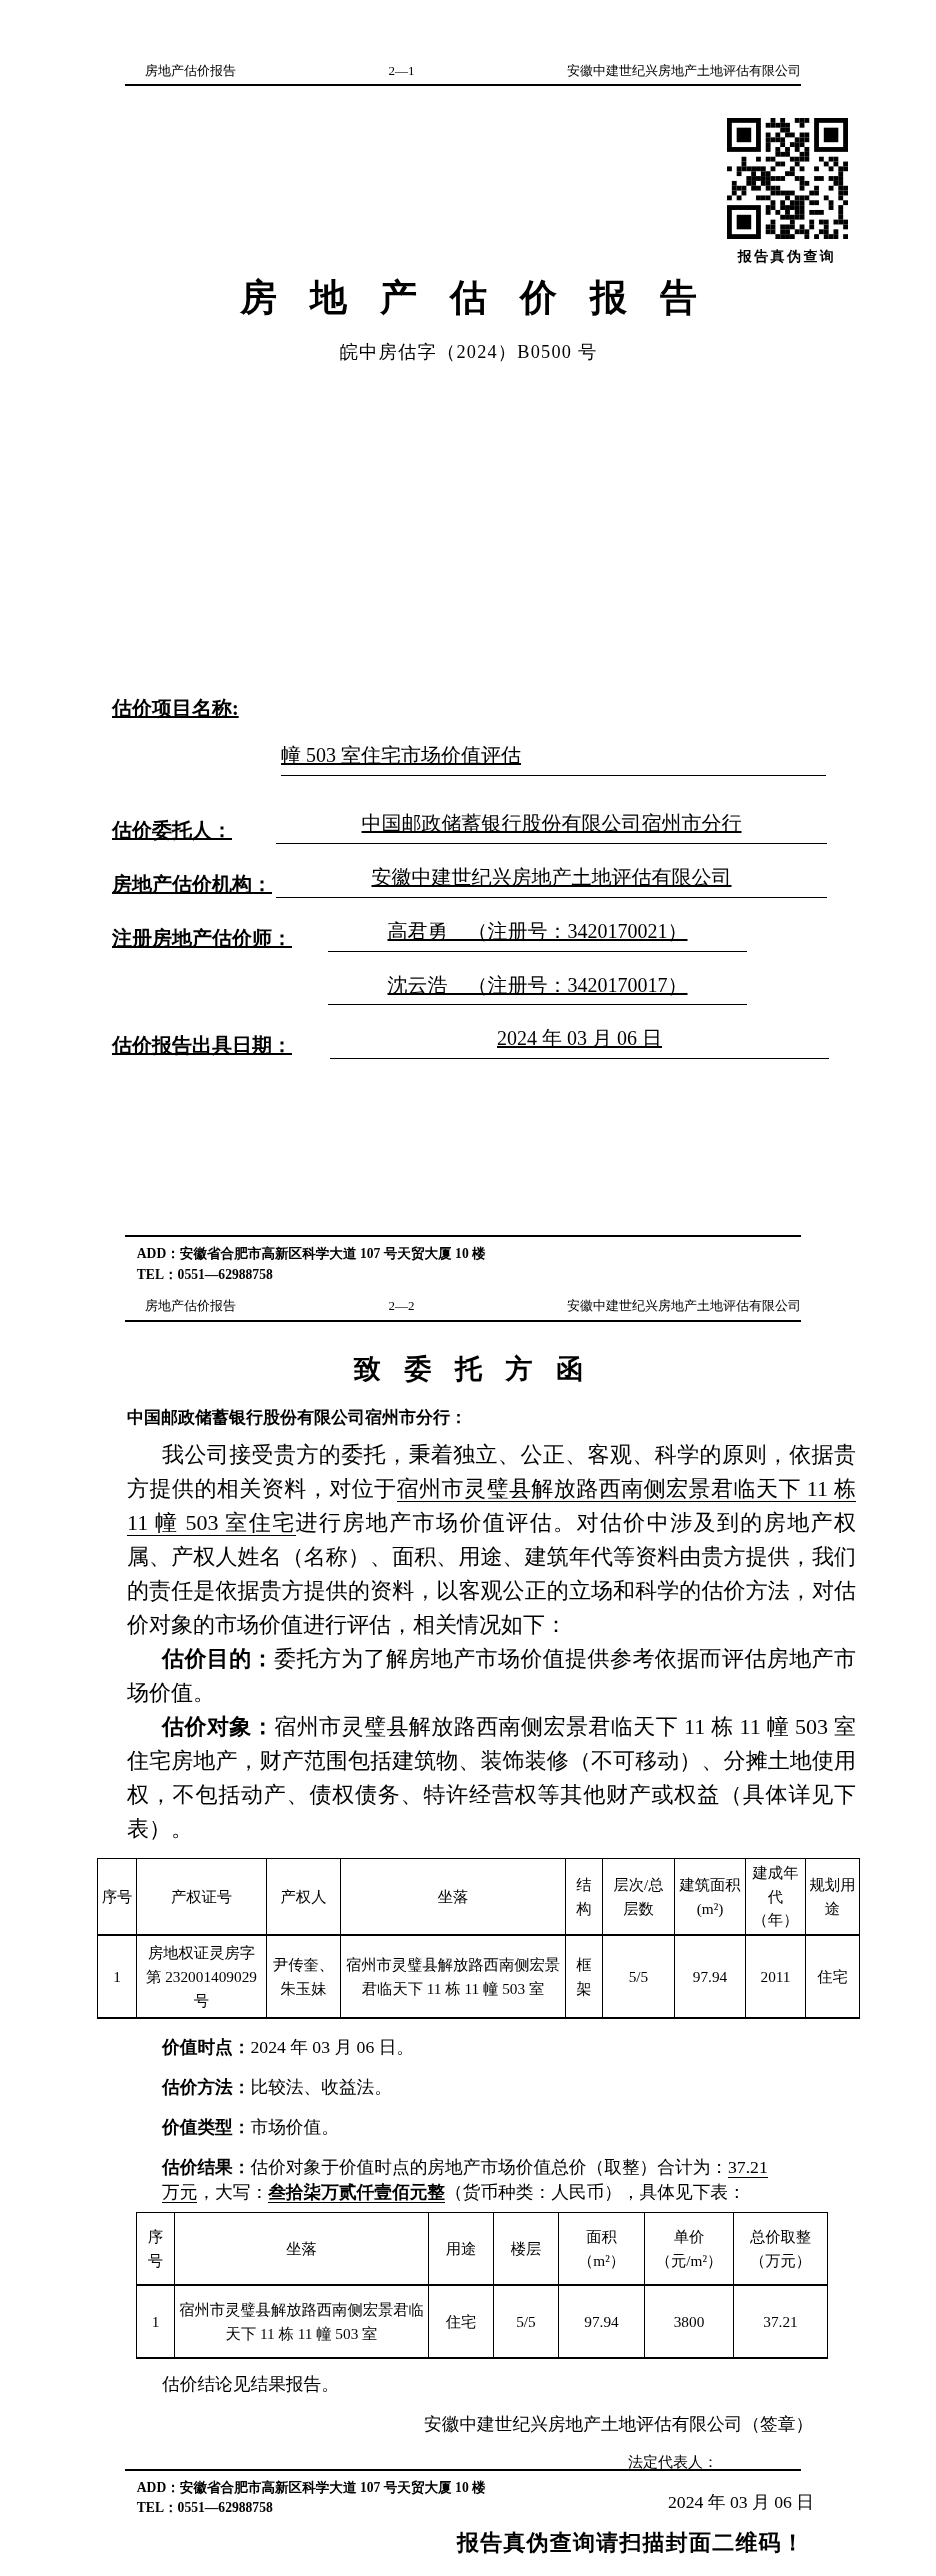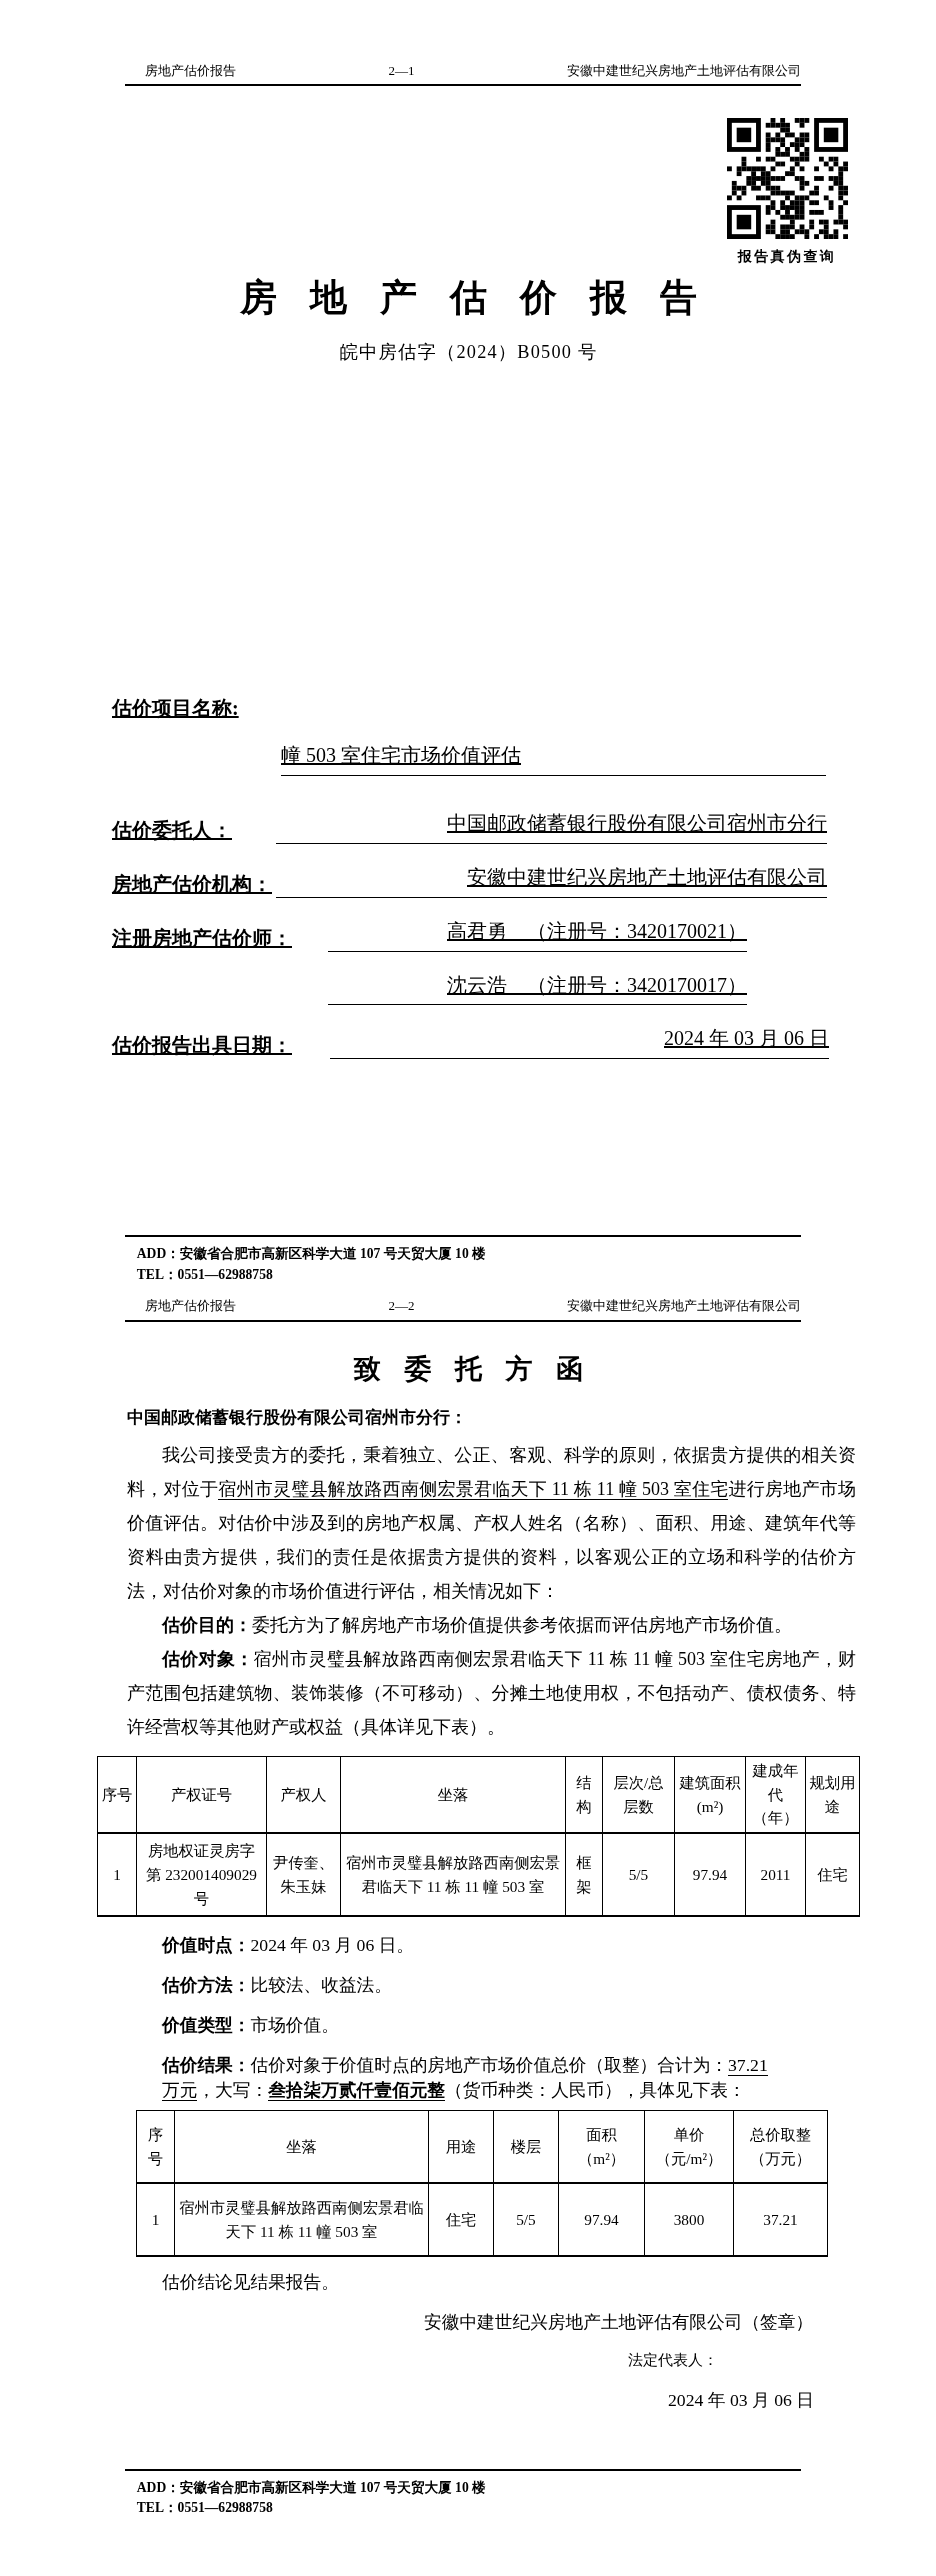--- a/index.html
+++ b/index.html
@@ -28,33 +28,33 @@
 
   .main-title{margin-top:188px;text-align:center;font-size:37px;font-weight:bold;
               letter-spacing:33px;text-indent:33px;line-height:47px;}
   .doc-no{margin-top:17.7px;text-align:center;font-size:18.3px;letter-spacing:1.2px;}
 
   
   .fields{margin:331px 0 0 112px;font-size:20px;text-decoration:underline;}
   .frow{display:flex;align-items:flex-end;margin-bottom:20px;line-height:27px;}
   .flabel{font-weight:bold;white-space:nowrap;flex:none;}
   .fval{border-bottom:1.8px solid #000;padding-bottom:5.9px;white-space:nowrap;
-        text-align:right;flex:none;}
+        text-align:center;flex:none;}
   .fv-left{text-align:left;}
   .w-l1{width:169px;} .v1{width:577px;}
   .r1b{margin-left:169px;margin-bottom:34px;} .v1b{width:545px;}
   .w-l2{width:164px;} .v2{width:551px;}
   .w-l3{width:216px;} .v3{width:419px;}
   .w-l6{width:218px;} .v6{width:499px;}
 
   
   .letter-title{margin-top:31px;text-align:center;font-size:27px;font-weight:bold;
                 letter-spacing:23.6px;text-indent:23.6px;line-height:33px;}
   .saluta{margin:20px 81px 0 127px;font-size:17px;font-weight:bold;line-height:23.6px;}
-  .body-text{margin:0 81px 12px 127px;font-size:18px;line-height:34px;text-align:justify;}
+  .body-text{margin:0 81px 12px 127px;font-size:22px;line-height:34px;text-align:justify;}
   .para{margin:0;text-indent:35px;}
   .para-first{margin-top:8.3px;}
   .lbl{font-weight:bold;}
   .uline{border-bottom:1.2px solid #000;}
   .result-p{padding-right:71px;}
 
   
   .rtable{border-collapse:collapse;table-layout:fixed;font-size:15.3px;text-align:center;
           line-height:23.6px;}
   .rtable td,.rtable th{border:1.2px solid #000;font-weight:normal;padding:2.4px 3.5px;
@@ -455,19 +455,20 @@
       </tr>
     </tbody>
   </table>
 
   <p class="conclusion">估价结论见结果报告。</p>
 
   <p class="sign-company">安徽中建世纪兴房地产土地评估有限公司（签章）</p>
   <p class="sign-legal">法定代表人：</p>
   <p class="sign-date">2024 年 03 月 06 日</p>
 
+  <p class="qr-note">报告真伪查询请扫描封面二维码！</p>
 
   <div class="pfoot">
     <div>ADD：安徽省合肥市高新区科学大道 107 号天贸大厦 10 楼</div>
     <div>TEL：0551—62988758</div>
   </div>
 </div>
 
 
 </body></html>

